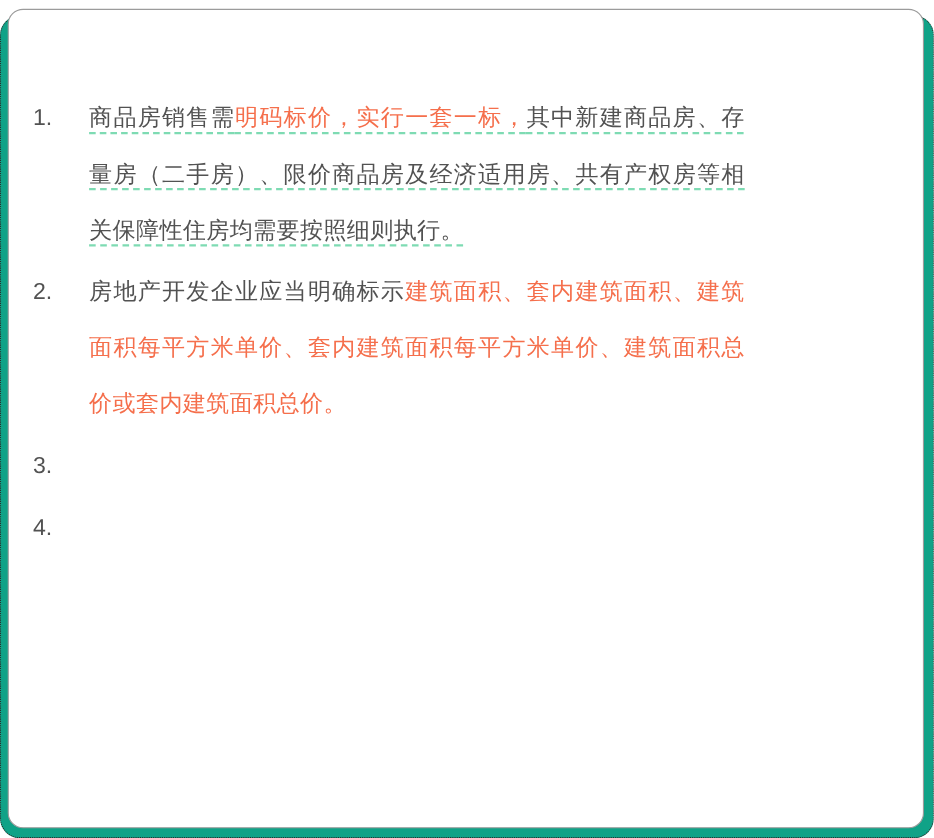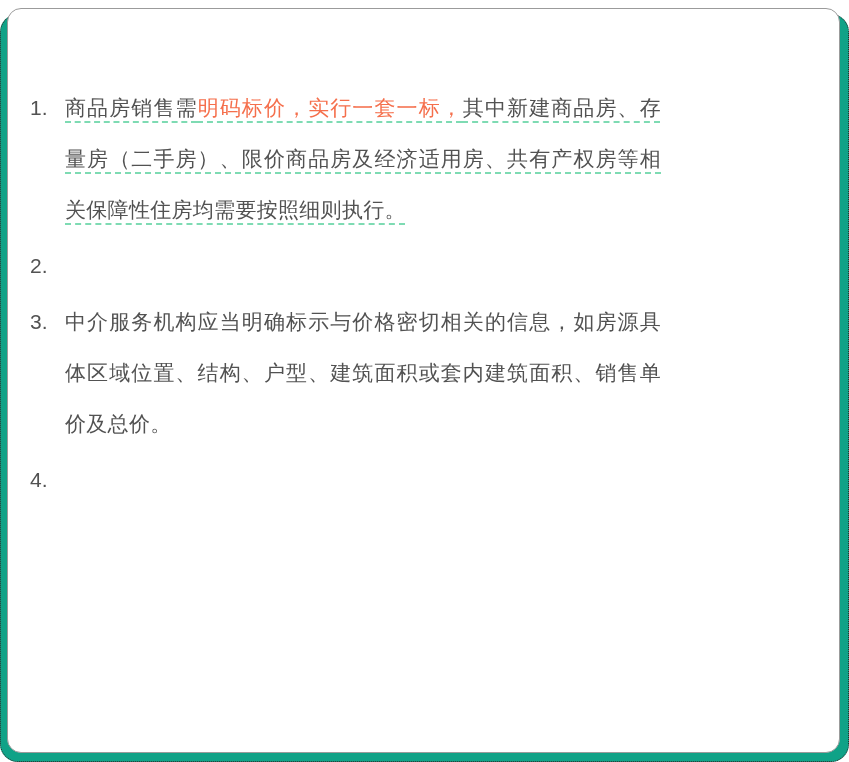--- a/index.html
+++ b/index.html
@@ -57,20 +57,21 @@
     line-height: 51px;
     color: var(--text, #525252);
   }
   .text {
     width: 596px;
     font-size: 21px;
     line-height: 51px;
     letter-spacing: 0.3px;
     text-align: justify;
     color: var(--text, #525252);
+    margin-left: 16px;
   }
   .text.underlined .seg {
     text-decoration: underline;
     text-decoration-style: dashed;
     text-decoration-color: var(--underline, #7edbb3);
     text-decoration-thickness: 2px;
     text-underline-offset: 6px;
   }
   .seg.hl {
     color: var(--highlight, #f56f4c);
@@ -82,23 +83,23 @@
 <div class="canvas">
   <div class="teal-frame"></div>
   <div class="card">
     <ol class="items" id="regulation-list">
         <li class="item">
           <span class="num">1.</span>
           <span class="text underlined"><span class="seg">商品房销售需</span><span class="seg hl">明码标价，实行一套一标，</span><span class="seg">其中新建商品房、存量房（二手房）、限价商品房及经济适用房、共有产权房等相关保障性住房均需要按照细则执行。</span></span>
         </li>
         <li class="item">
           <span class="num">2.</span>
+          <span class="text"><span class="seg">房地产开发企业应当明确标示</span><span class="seg hl">建筑面积、套内建筑面积、建筑面积每平方米单价、套内建筑面积每平方米单价、建筑面积总价或套内建筑面积总价。</span></span>
         </li>
         <li class="item">
           <span class="num">3.</span>
-          <span class="text"><span class="seg">中介服务机构应当明确标示与价格密切相关的信息，如房源具体区域位置、结构、户型、建筑面积或套内建筑面积、销售单价及总价。</span></span>
         </li>
         <li class="item">
           <span class="num">4.</span>
         </li>
       </ol>
   </div>
 </div>
 
 </body></html>

